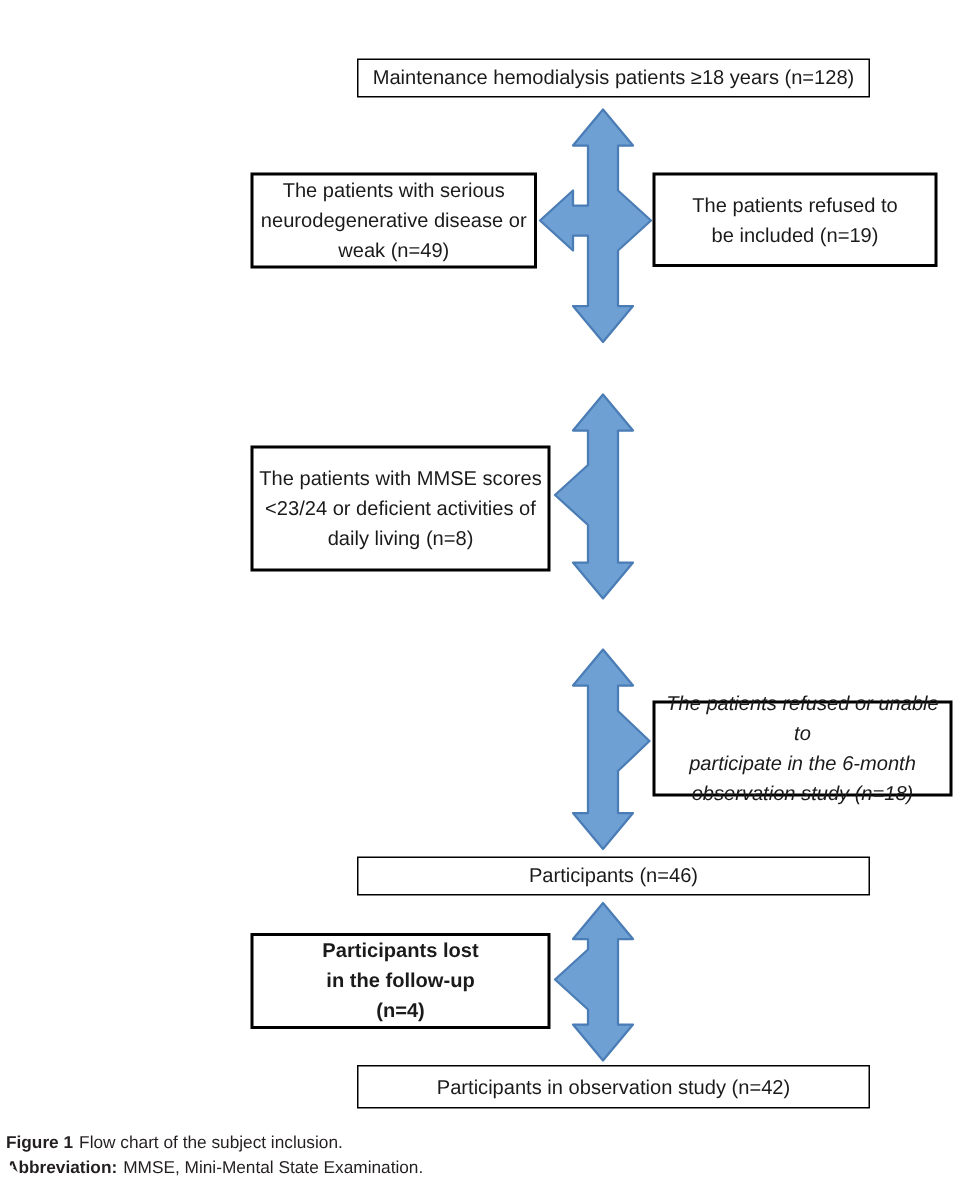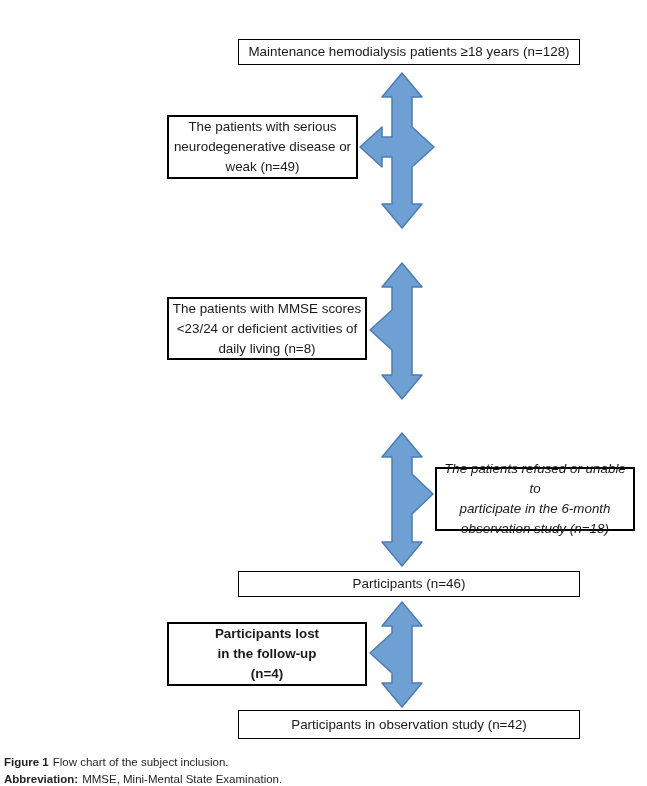--- a/index.html
+++ b/index.html
@@ -3,20 +3,21 @@
 <meta charset="utf-8">
 <style>
   html,body{margin:0;padding:0;background:#ffffff;}
   #canvas{
     position:relative;
     width:647px;height:786px;
     background:#ffffff;
     font-family:"Liberation Sans", sans-serif;
     color:#1a1a1a;
     overflow:hidden;
+    border-radius:27px;
   }
   .node{
     position:absolute;
     box-sizing:border-box;
     background:#ffffff;
     display:flex;
     align-items:center;
     justify-content:center;
     text-align:center;
     font-size:13.4px;
@@ -57,23 +58,25 @@
     <path stroke-width="1.5" stroke-linejoin="round" d="M402,433 L422,457 L412,457 L412,474 L433,494 L412,514 L412,542 L422,542 L402,566 L382,542 L392,542 L392,457 L382,457 Z" fill="#6FA0D4" stroke="#4A7CB5"></path>
     <path stroke-width="1.5" stroke-linejoin="round" d="M402,602 L422,626 L412,626 L412,683 L422,683 L402,707 L382,683 L392,683 L392,673 L370,653 L392,633 L392,626 L382,626 Z" fill="#6FA0D4" stroke="#4A7CB5"></path>
   </svg>
 
   <div class="node node-main" style="left:238px;top:39px;width:342px;height:26px;">Maintenance hemodialysis patients ≥18 years (n=128)</div>
 
   <div class="node node-side" style="left:167px;top:115px;width:191px;height:64px;">The patients with serious
 neurodegenerative disease or
 weak (n=49)</div>
 
+  <div class="node node-side" style="left:435px;top:115px;width:190px;height:63px;">The patients refused to
+be included (n=19)</div>
 
 
-  <div class="node node-side" style="left:167px;top:297px;width:200px;height:63px;">The patients with MMSE scores
+  <div class="node node-side" style="left:167px;top:297px;width:200px;height:84px;">The patients with MMSE scores
 &lt;23/24 or deficient activities of
 daily living (n=8)</div>
 
 
   <div class="node node-side" style="left:435px;top:467px;width:200px;height:64px;font-style:italic;">The patients refused or unable to
 participate in the 6-month
 observation study (n=18)</div>
 
   <div class="node node-main" style="left:238px;top:571px;width:342px;height:26px;">Participants (n=46)</div>
 

